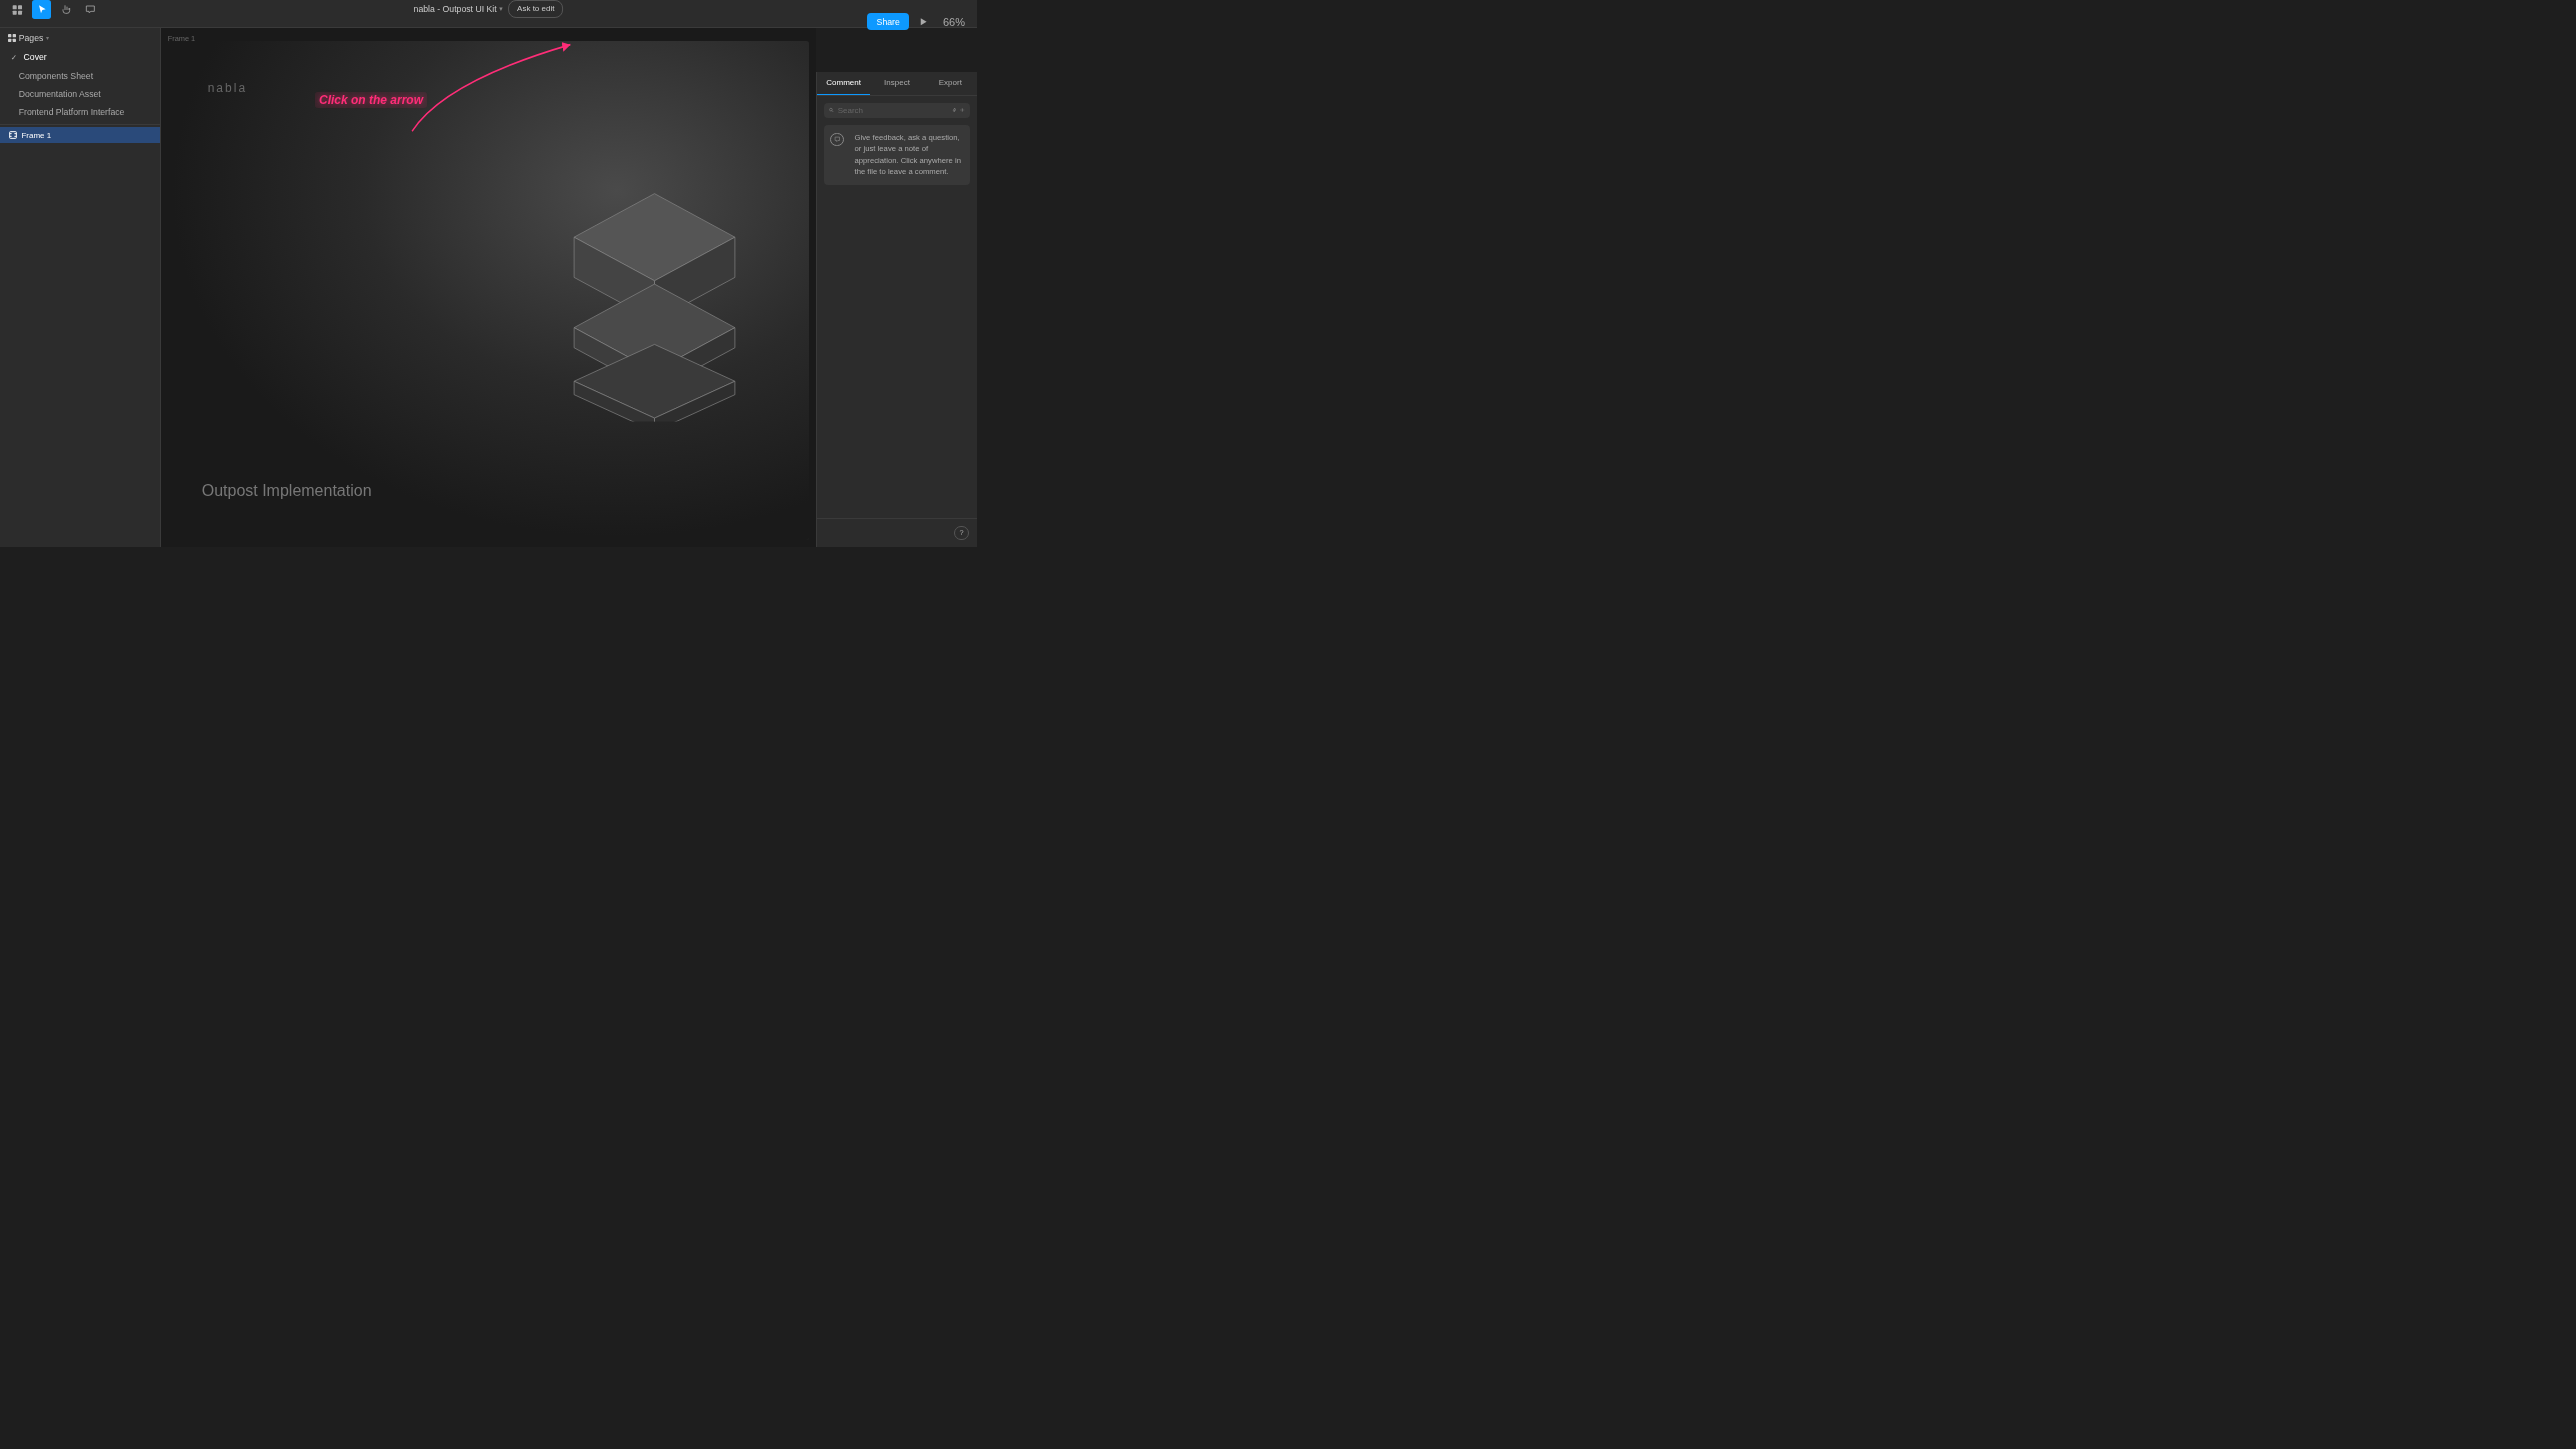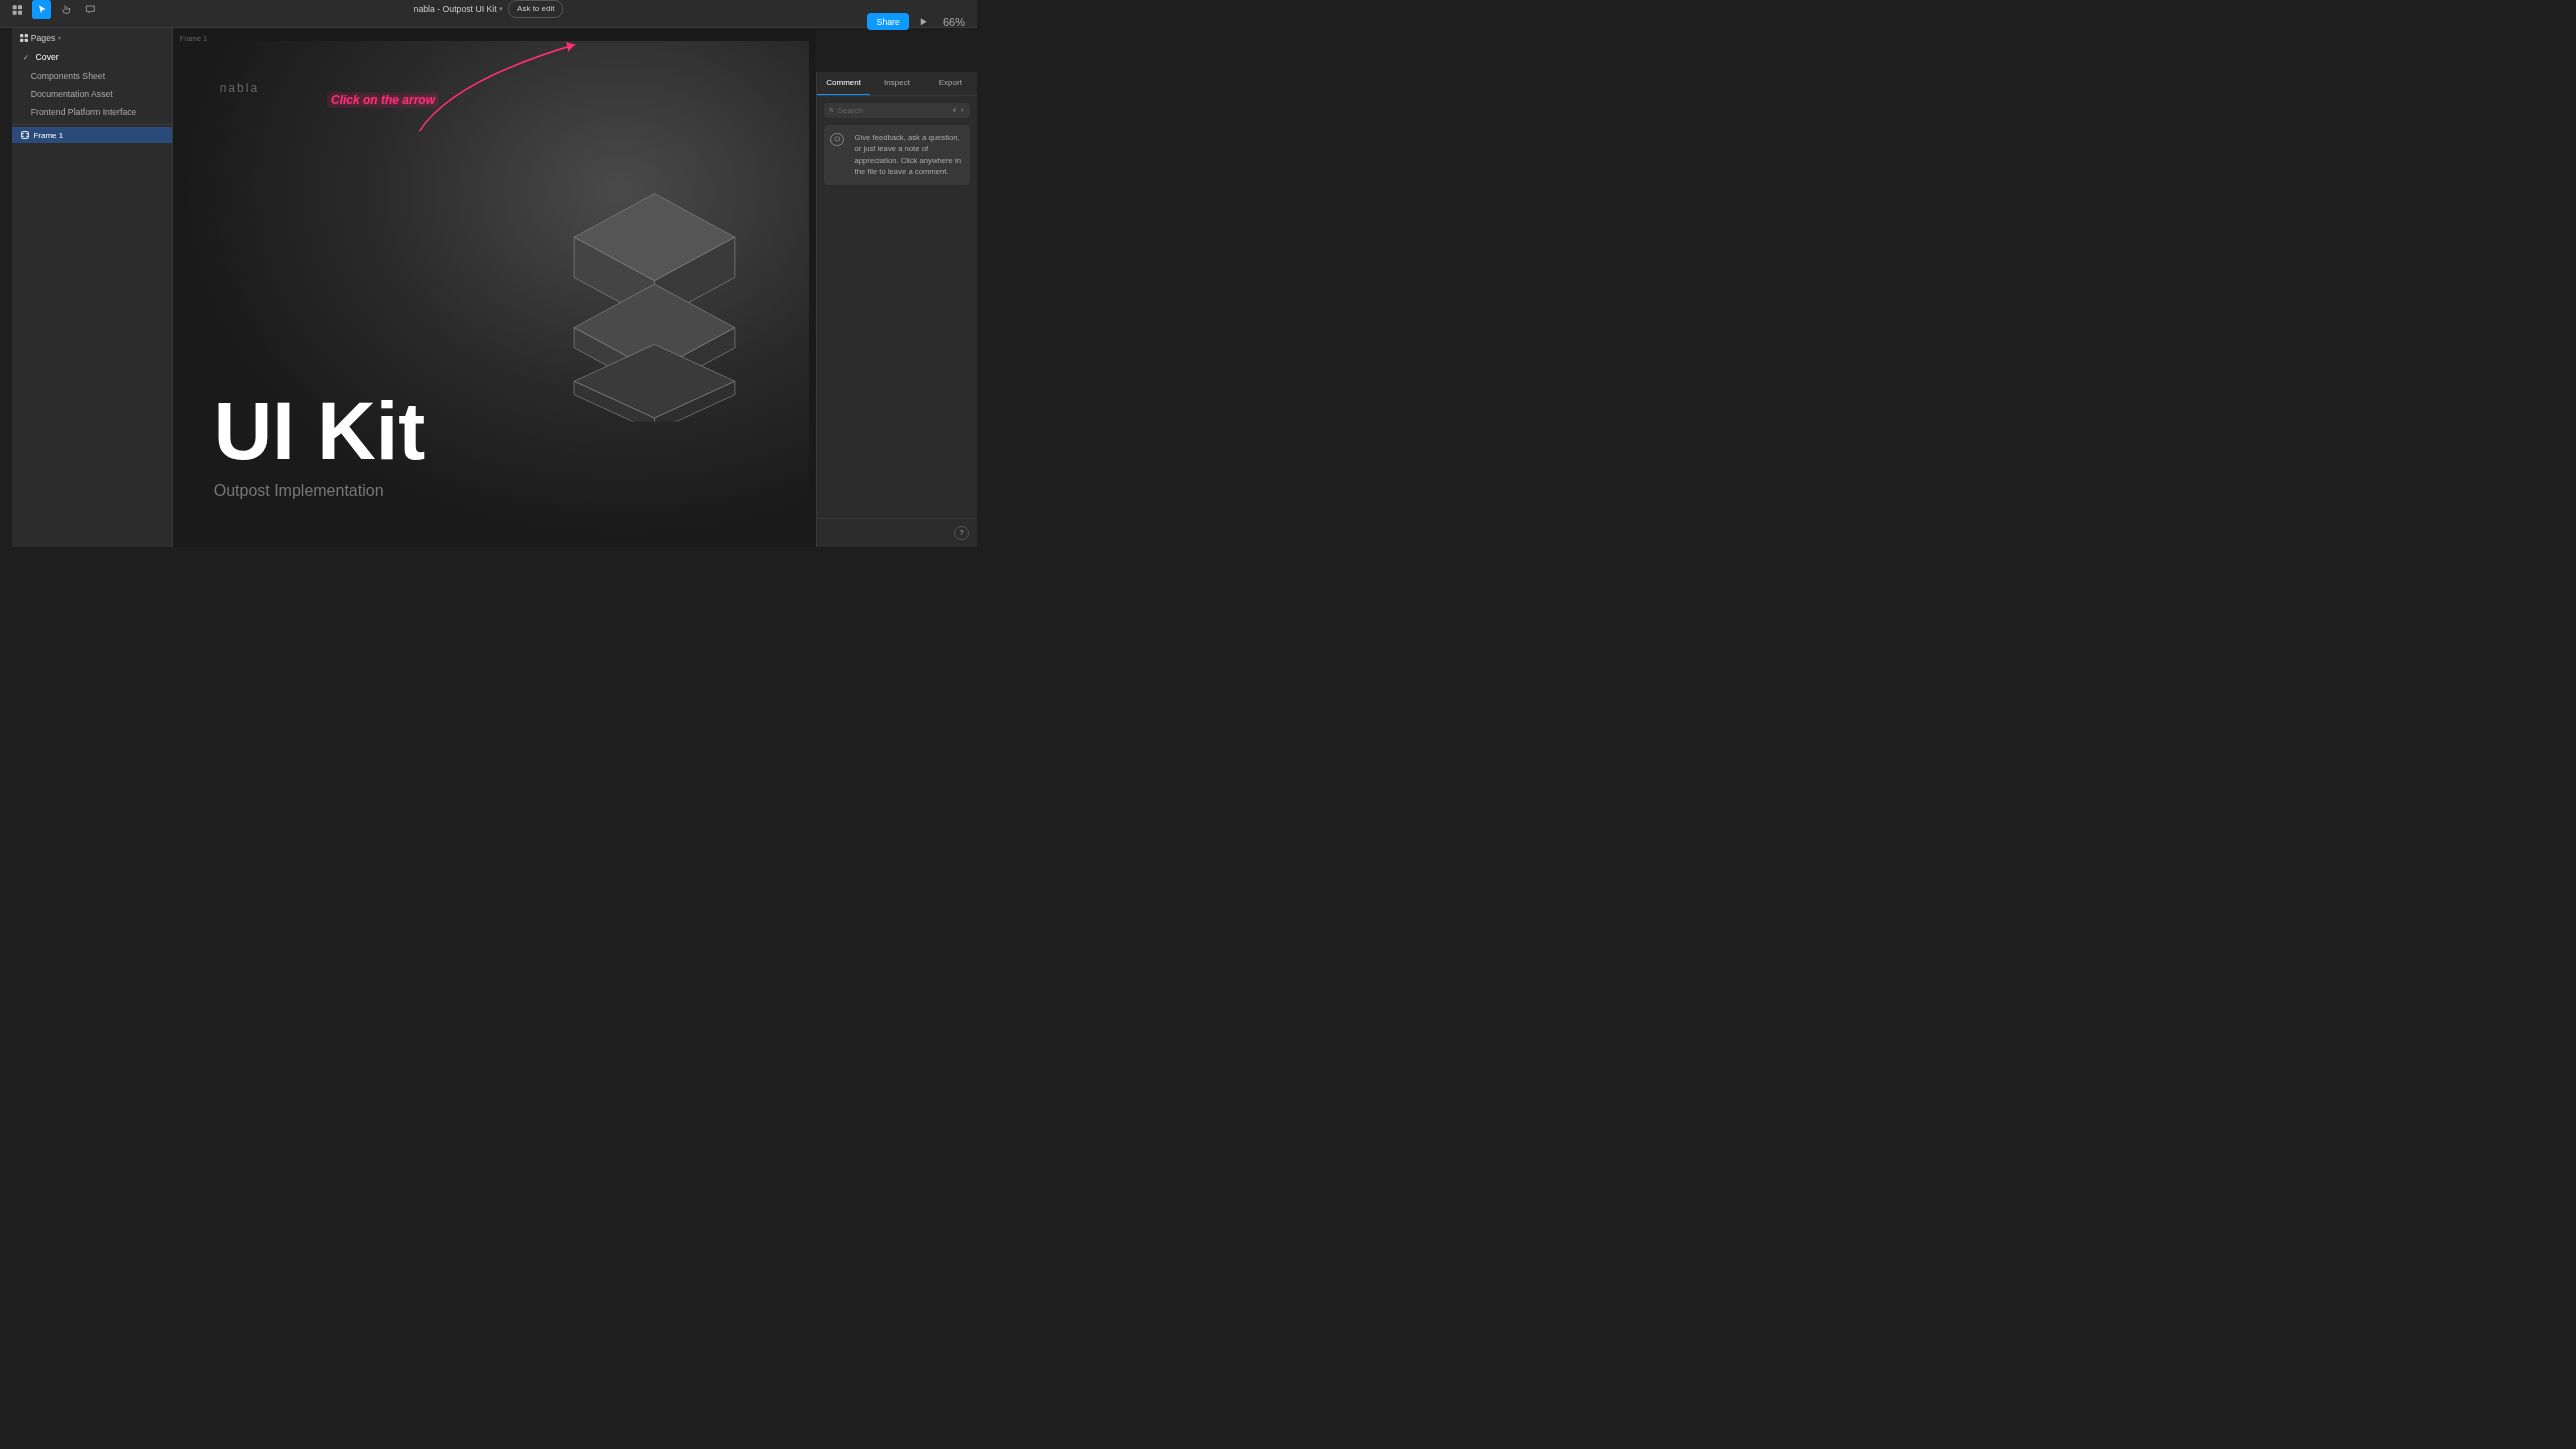--- a/index.html
+++ b/index.html
@@ -100,21 +100,20 @@
       cursor: pointer;
       padding: 2.7px 4px;
       border-radius: 2.7px;
     }
 
     
     .main-layout {
       display: flex;
       flex: 1;
       overflow: hidden;
-      padding-left: 12px;
     }
 
     
     .left-sidebar {
       width: 161px;
       background: #2c2c2c;
       border-right: 0.7px solid #3a3a3a;
       display: flex;
       flex-direction: column;
       overflow: hidden;
@@ -491,21 +490,20 @@
             </g>
 
             <g fill="none" stroke="#aaa" stroke-width="1.5">
               <polygon points="150,255 270,310 150,365 30,310" fill="#3a3a3a" stroke="#888" stroke-width="1"></polygon>
               <polygon points="270,310 270,330 150,385 150,365" fill="#2e2e2e" stroke="#888" stroke-width="1"></polygon>
               <polygon points="30,310 30,330 150,385 150,365" fill="#333" stroke="#888" stroke-width="1"></polygon>
             </g>
           </svg>
         </div>
 
-        <div class="ui-kit-title">UI Kit</div>
 
         <div class="subtitle">Outpost Implementation</div>
       </div>
     </div>
 
     <div class="annotation-overlay">
 
       <svg style="position:absolute;top:0;left:0;width:100%;height:100%;pointer-events:none;" viewBox="0 0 1200 780" preserveAspectRatio="none">
         <defs>
           <marker id="arrowhead" markerWidth="8" markerHeight="8" refX="6" refY="3" orient="auto">

